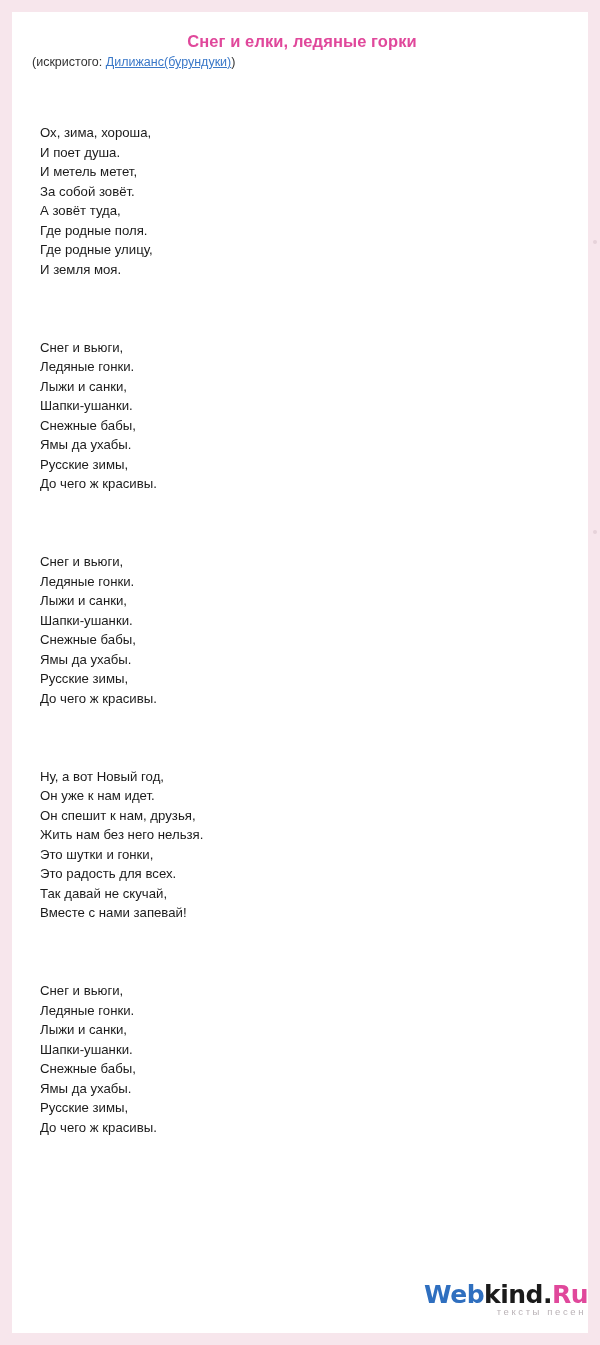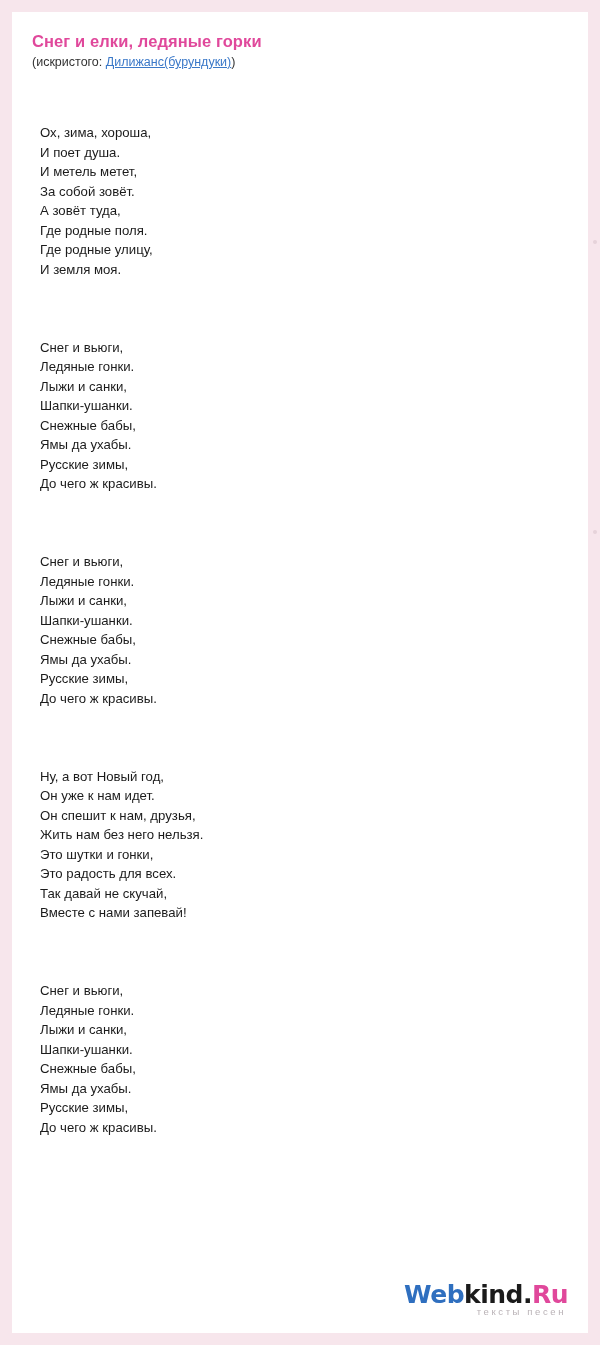--- a/index.html
+++ b/index.html
@@ -61,20 +61,21 @@
     top: 18px;
     width: 540px;
   }
   .song-title {
     color: #e0489b;
     font-size: 16.5px;
     font-weight: bold;
     line-height: 22px;
     margin: 0 0 2px 0;
     letter-spacing: 0.1px;
+    text-align: center;
   }
   .performer-line {
     font-size: 12.5px;
     color: #333333;
     margin: 0 0 14px 0;
     line-height: 16px;
   }
   .performer-link {
     color: #3a78c8;
     text-decoration: underline;
@@ -90,21 +91,21 @@
     padding-left: 8px;
   }
   .lyrics .stanza {
     margin: 0 0 19px 0;
   }
   .lyrics .stanza:last-child {
     margin-bottom: 0;
   }
   .logo-block {
     position: absolute;
-    right: 20px;
+    right: 0;
     bottom: 16px;
     text-align: right;
     user-select: none;
   }
   .logo-main {
     font-family: "DejaVu Sans", sans-serif;
     font-size: 25px;
     font-weight: bold;
     color: #2f6fbf;
     letter-spacing: -0.5px;

